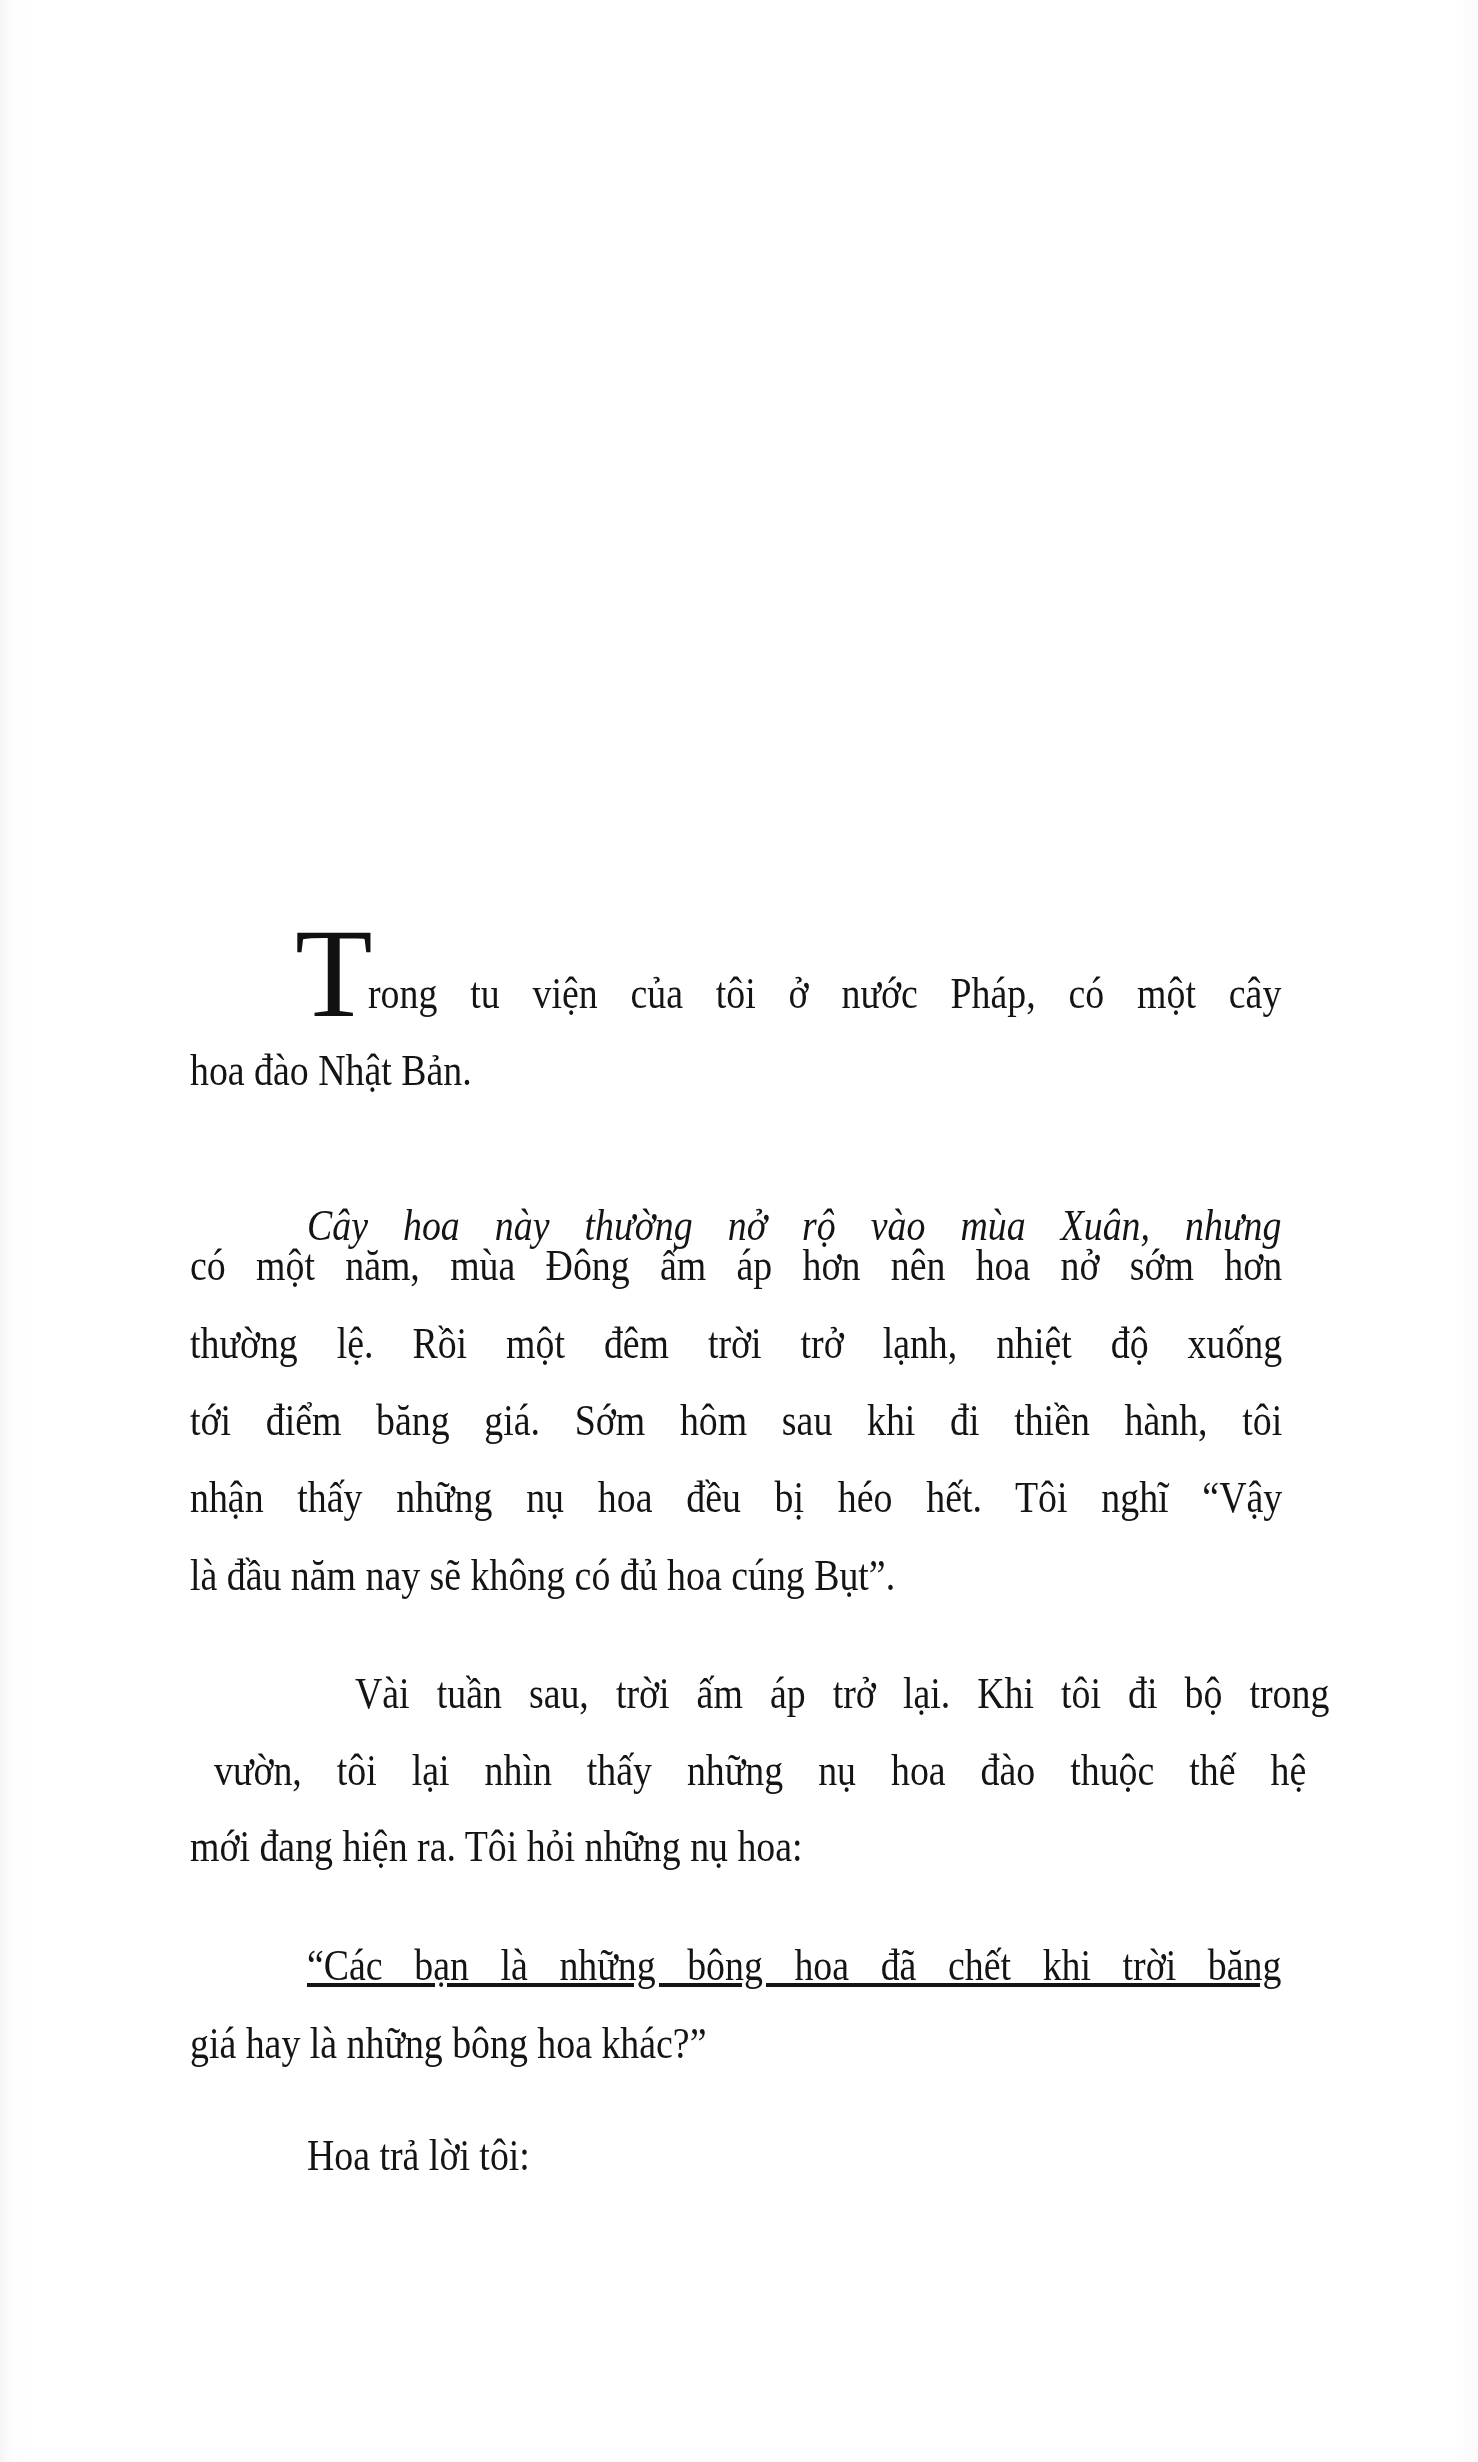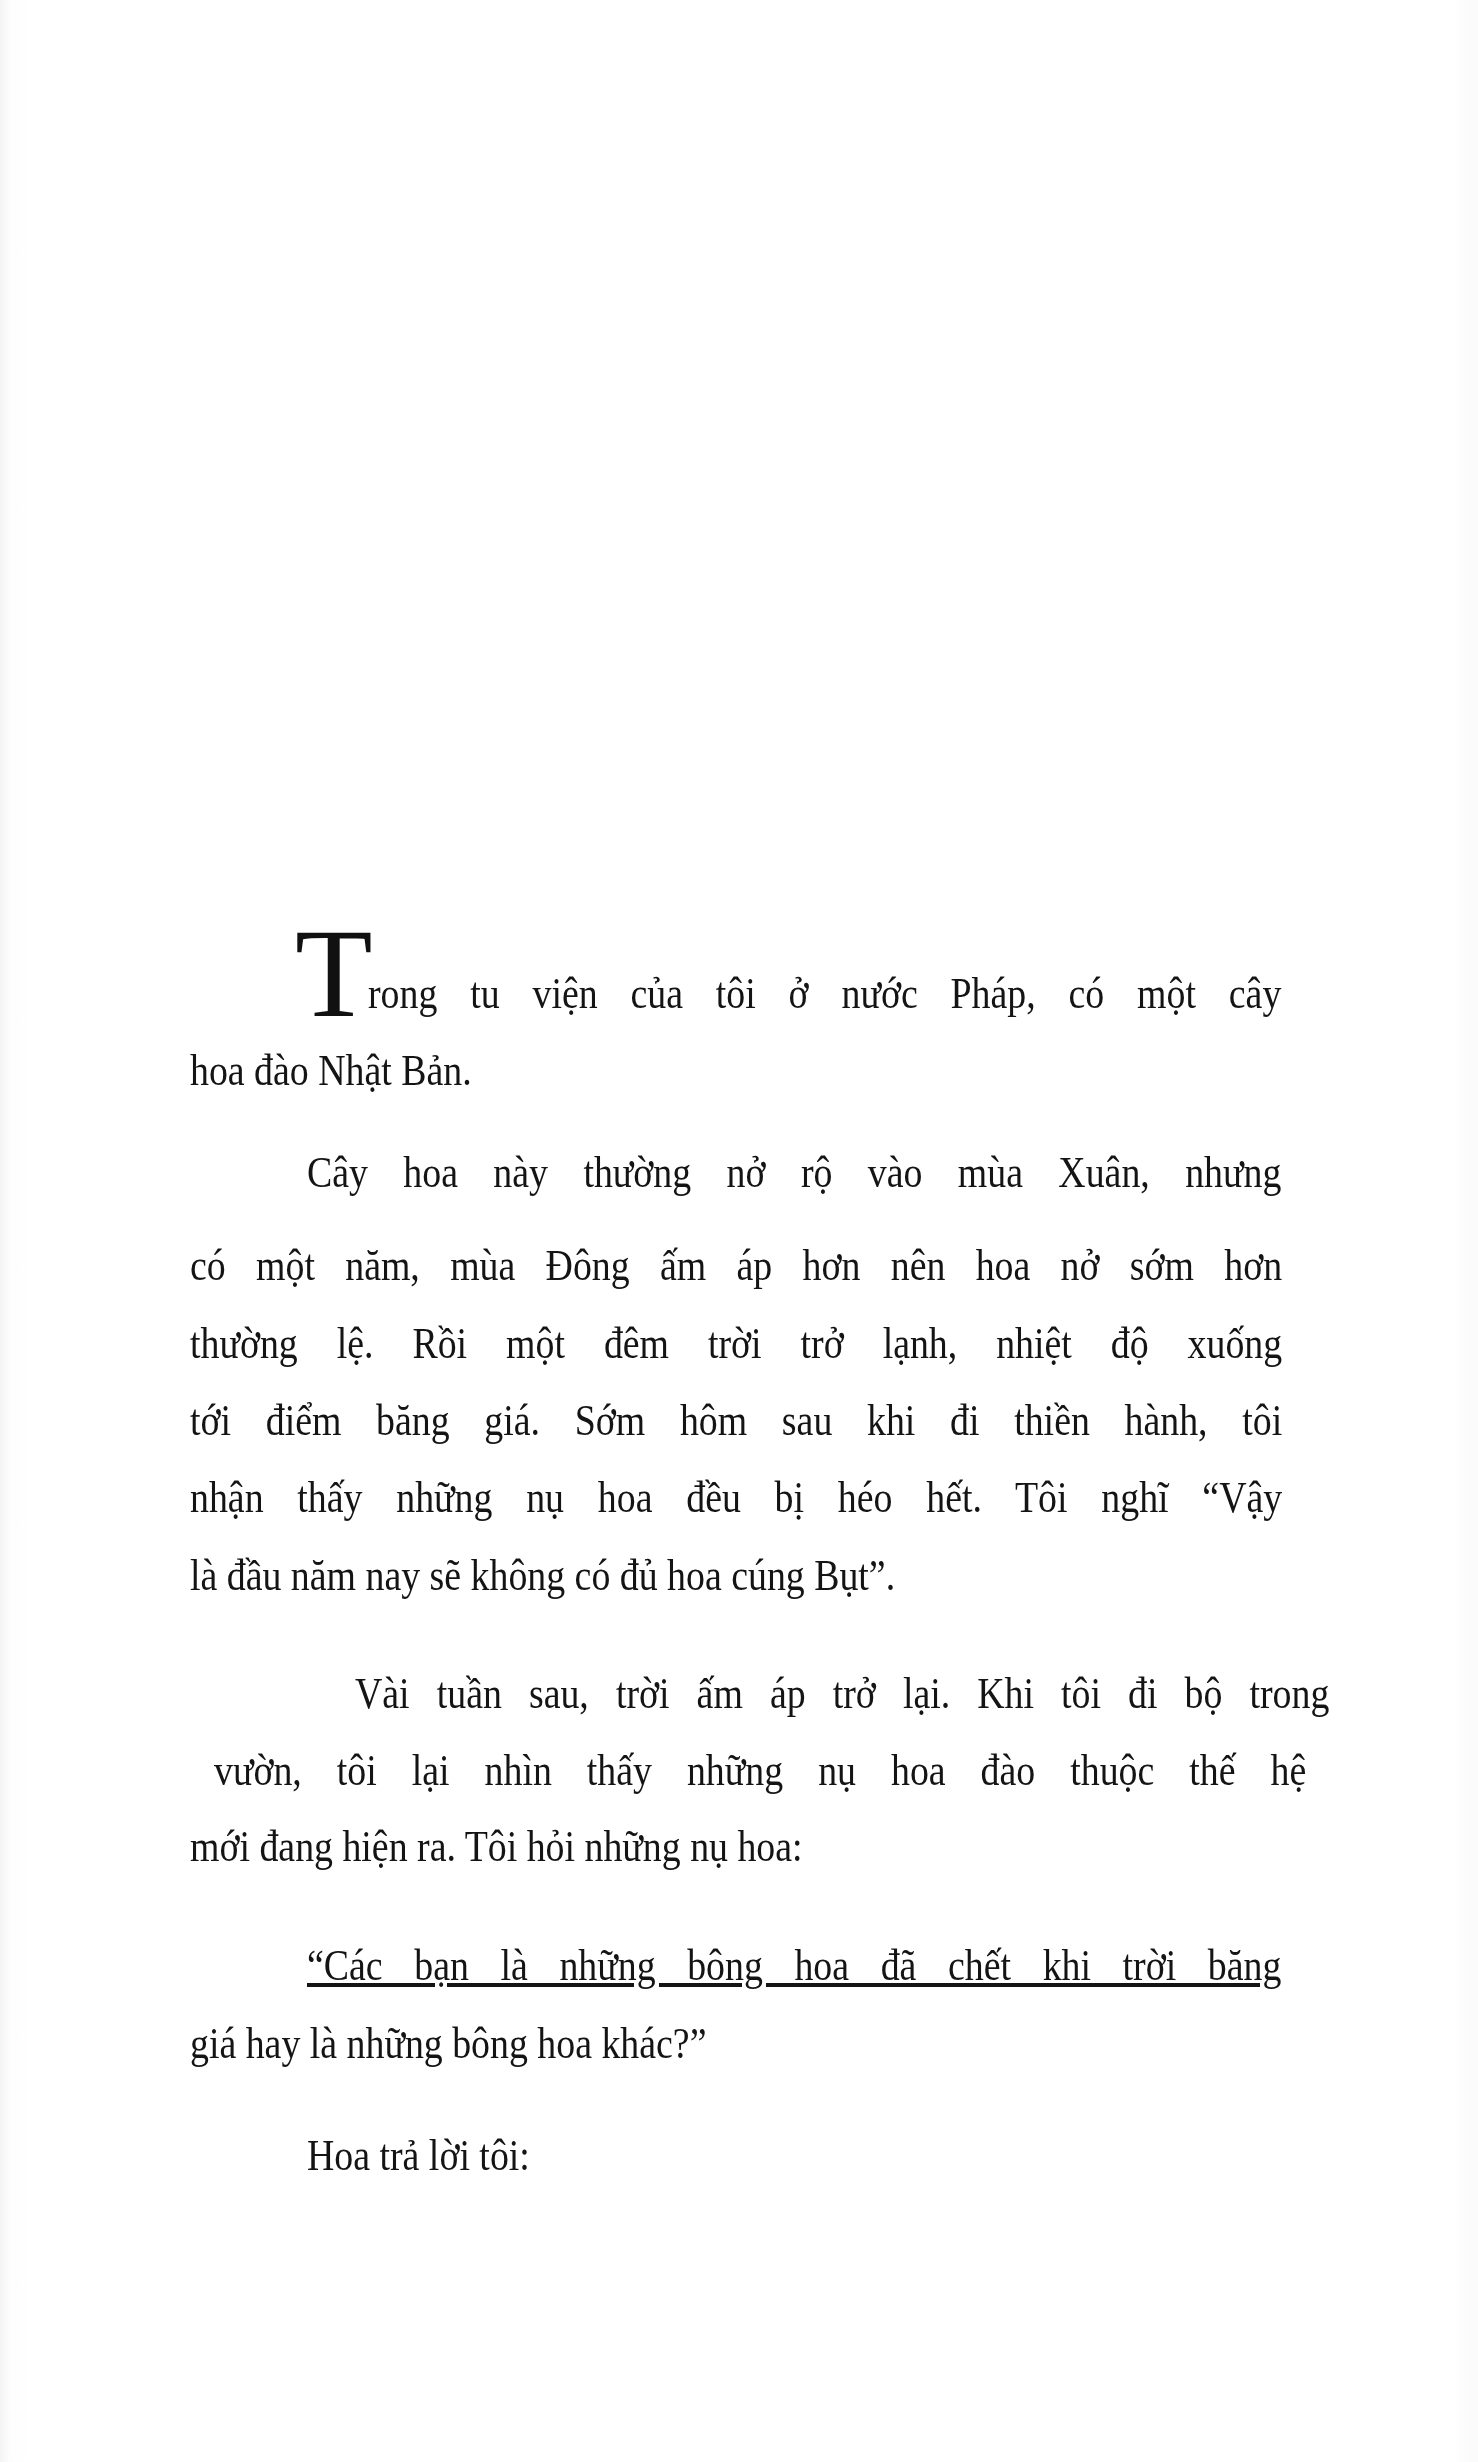--- a/index.html
+++ b/index.html
@@ -80,21 +80,21 @@
   <div>
     <div class="line after-cap" style="top:955px;">
       <span class="inner">rong tu viện của tôi ở nước Pháp, có một cây</span>
     </div>
     <div class="line last" style="top:1032px;">
       <span class="inner">hoa đào Nhật Bản.</span>
     </div>
   </div>
 
   <div>
-    <div class="line indent" style="top:1134px;">
+    <div class="line indent" style="top:1187px;font-style:italic;">
       <span class="inner">Cây hoa này thường nở rộ vào mùa Xuân, nhưng</span>
     </div>
     <div class="line" style="top:1227px;">
       <span class="inner">có một năm, mùa Đông ấm áp hơn nên hoa nở sớm hơn</span>
     </div>
     <div class="line" style="top:1305px;">
       <span class="inner">thường lệ. Rồi một đêm trời trở lạnh, nhiệt độ xuống</span>
     </div>
     <div class="line" style="top:1382px;">
       <span class="inner">tới điểm băng giá. Sớm hôm sau khi đi thiền hành, tôi</span>

